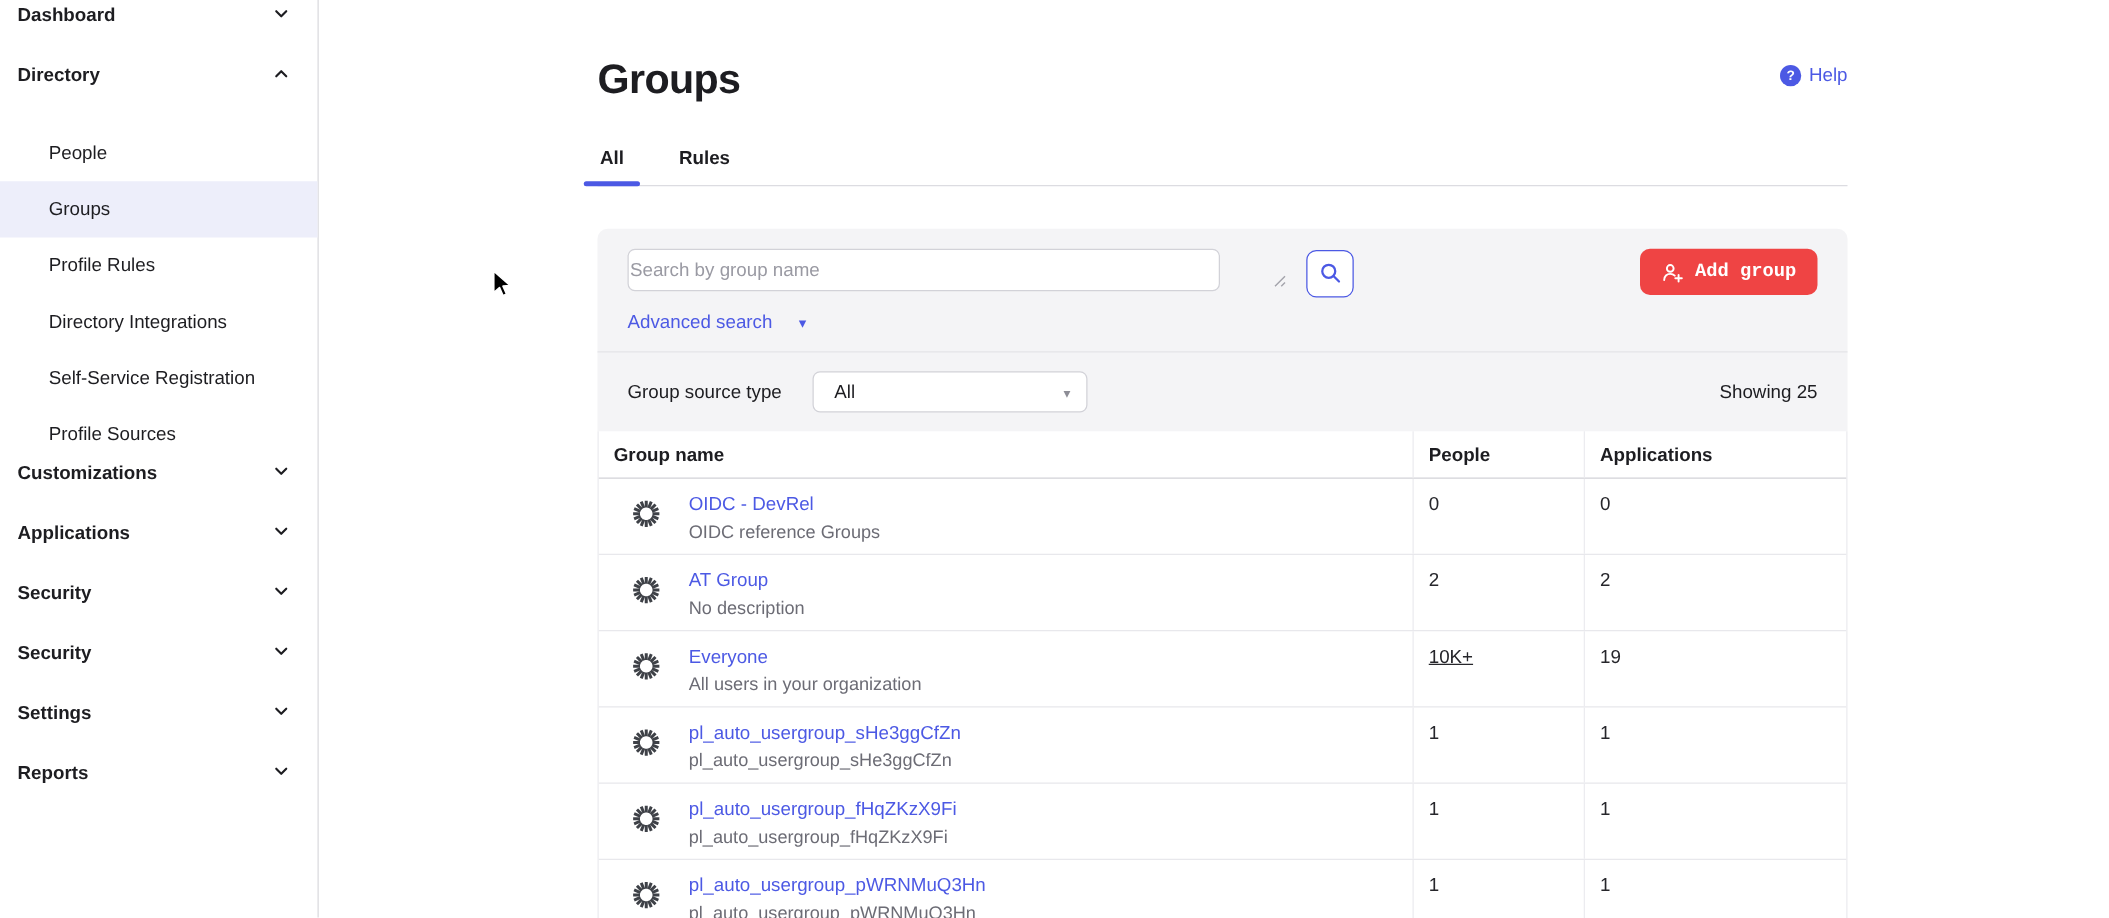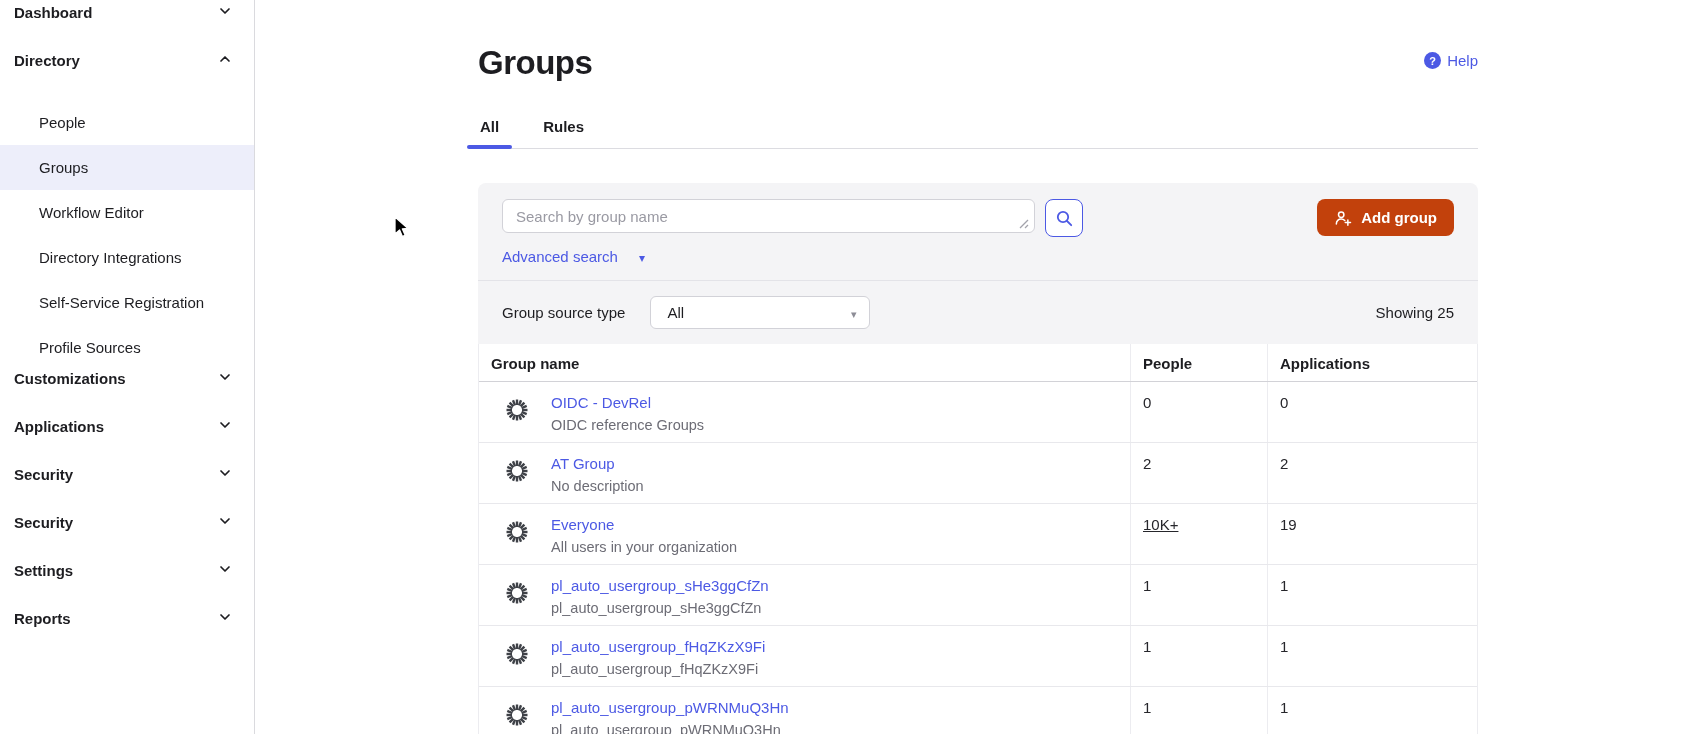--- a/index.html
+++ b/index.html
@@ -34,32 +34,32 @@
   .tab.active::after { content:""; position:absolute; left:-11px; right:-11px; bottom:-1px;
     height:4px; background:#4c59e4; border-radius:2px; }
 
   
   .panel { margin-top:34px; background:#f4f4f6; border-radius:8px 8px 0 0; }
   .search-row { display:flex; justify-content:space-between; align-items:flex-start;
     padding:16px 24px 0 24px; }
   .search-left { display:flex; flex-direction:column; }
   .search-line { display:flex; align-items:center; gap:10px; }
   .search-box { position:relative; width:533px; }
-  .search-box textarea { width:533px; height:34px; resize:none; border:1px solid #d2d2d8;
-    border-radius:6px; padding:8px 26px 6px 13px; font-family:"Liberation Sans",sans-serif;
+  .search-box textarea { width:474px; height:34px; resize:none; border:1px solid #d2d2d8;
+    border-radius:6px; padding:8px 26px 6px 1px; font-family:"Liberation Sans",sans-serif;
     font-size:15px; color:#1d1d21; background:#fff; outline:none; overflow:hidden; }
   .search-box textarea::placeholder { color:#9a9aa3; }
   .resize-glyph { position:absolute; right:5px; bottom:7px; pointer-events:none; }
   .search-btn { width:38px; height:38px; background:#fff; border:1px solid #4c59e4;
     border-radius:8px; display:flex; align-items:center; justify-content:center; cursor:pointer; }
   .advanced { margin-top:11px; padding-bottom:15px; font-size:15px; color:#4c59e4;
     display:flex; align-items:center; gap:21px; cursor:pointer; }
   .advanced .caret::after { content:"▾"; font-size:12px; color:#4c59e4; }
-  .add-group-btn { height:37px; background:#c2410c; border:none; border-radius:8px;
-    color:#fff; font-family:Liberation Sans, sans-serif; font-size:15px; font-weight:bold;
+  .add-group-btn { height:37px; background:#ef4444; border:none; border-radius:8px;
+    color:#fff; font-family:Liberation Mono, monospace; font-size:15px; font-weight:bold;
     display:flex; align-items:center; gap:9px; padding:0 17px; cursor:pointer; }
 
   .panel-divider { border-top:1px solid #e3e3e8; }
   .source-row { height:63px; display:flex; align-items:center; padding:0 24px; }
   .source-label { font-size:15px; }
   .select { width:220px; height:33px; background:#fff; border:1px solid #d2d2d8; border-radius:6px;
     margin-left:25px; display:flex; align-items:center; justify-content:space-between;
     padding:0 13px 0 16px; font-size:15px; cursor:pointer; }
   .select .caret::after { content:"▾"; font-size:11px; color:#8d8d96; }
   .showing { margin-left:auto; font-size:15px; }
@@ -135,21 +135,21 @@
       </span>
   </div>
 
   <div class="nav-sub">
     <span>People</span>
   </div>
   <div class="nav-sub selected">
     <span>Groups</span>
   </div>
   <div class="nav-sub">
-    <span>Workflow Editor</span>
+    <span>Profile Rules</span>
   </div>
   <div class="nav-sub">
     <span>Directory Integrations</span>
   </div>
   <div class="nav-sub">
     <span>Self-Service Registration</span>
   </div>
   <div class="nav-sub">
     <span>Profile Sources</span>
   </div>

